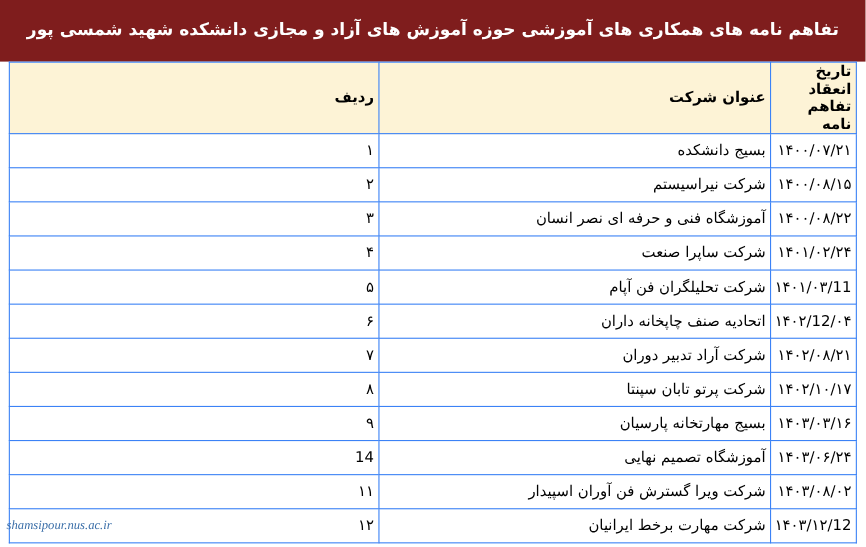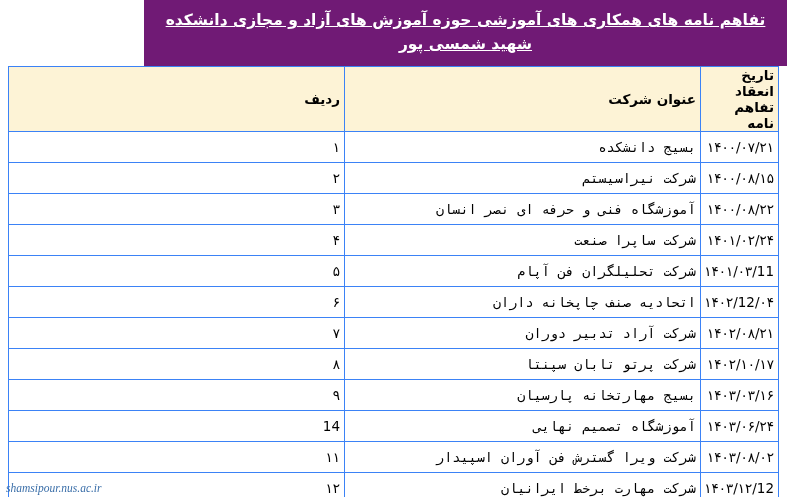--- a/index.html
+++ b/index.html
@@ -14,34 +14,33 @@
     overflow: hidden;
     position: relative;
   }
   .page {
     width: 787px;
     height: 497px;
     position: relative;
     box-sizing: border-box;
   }
   .title-bar {
-    background: #701a75;
+    background: #7f1d1d;
     color: #ffffff;
     text-align: center;
     font-weight: bold;
     font-size: 15.5px;
     line-height: 1.55;
     padding: 8px 10px 10px 10px;
     box-sizing: border-box;
-    width: 643px;
+    width: 787px;
     min-height: 56px;
     display: flex;
     align-items: center;
     justify-content: center;
-    text-decoration: underline;
   }
   table.moa-table {
     border-collapse: collapse;
     width: 770px;
     margin: 0 auto;
     table-layout: fixed;
     direction: rtl;
   }
   table.moa-table th,
   table.moa-table td {
@@ -57,29 +56,29 @@
   table.moa-table thead th {
     background: #fdf3d6;
     font-weight: bold;
     font-size: 13.5px;
     height: 33px;
   }
   col.col-row { width: 78px; }
   col.col-name { width: 356px; }
   col.col-date { width: 336px; }
   td.cell-row, th.cell-row { font-size: 13.5px; }
-  td.cell-name { font-size: 13.5px; font-family: Liberation Mono, monospace; }
+  td.cell-name { font-size: 13.5px; }
   td.cell-date {
     font-size: 13.5px;
     letter-spacing: 0.3px;
   }
   .footer-url {
     position: absolute;
     left: 6px;
-    bottom: 3px;
+    bottom: 13px;
     font-size: 11.5px;
     color: #3a6ea8;
     font-style: italic;
     direction: ltr;
     font-family: "Liberation Serif", serif;
   }
 </style>
 </head>
 <body>
 

